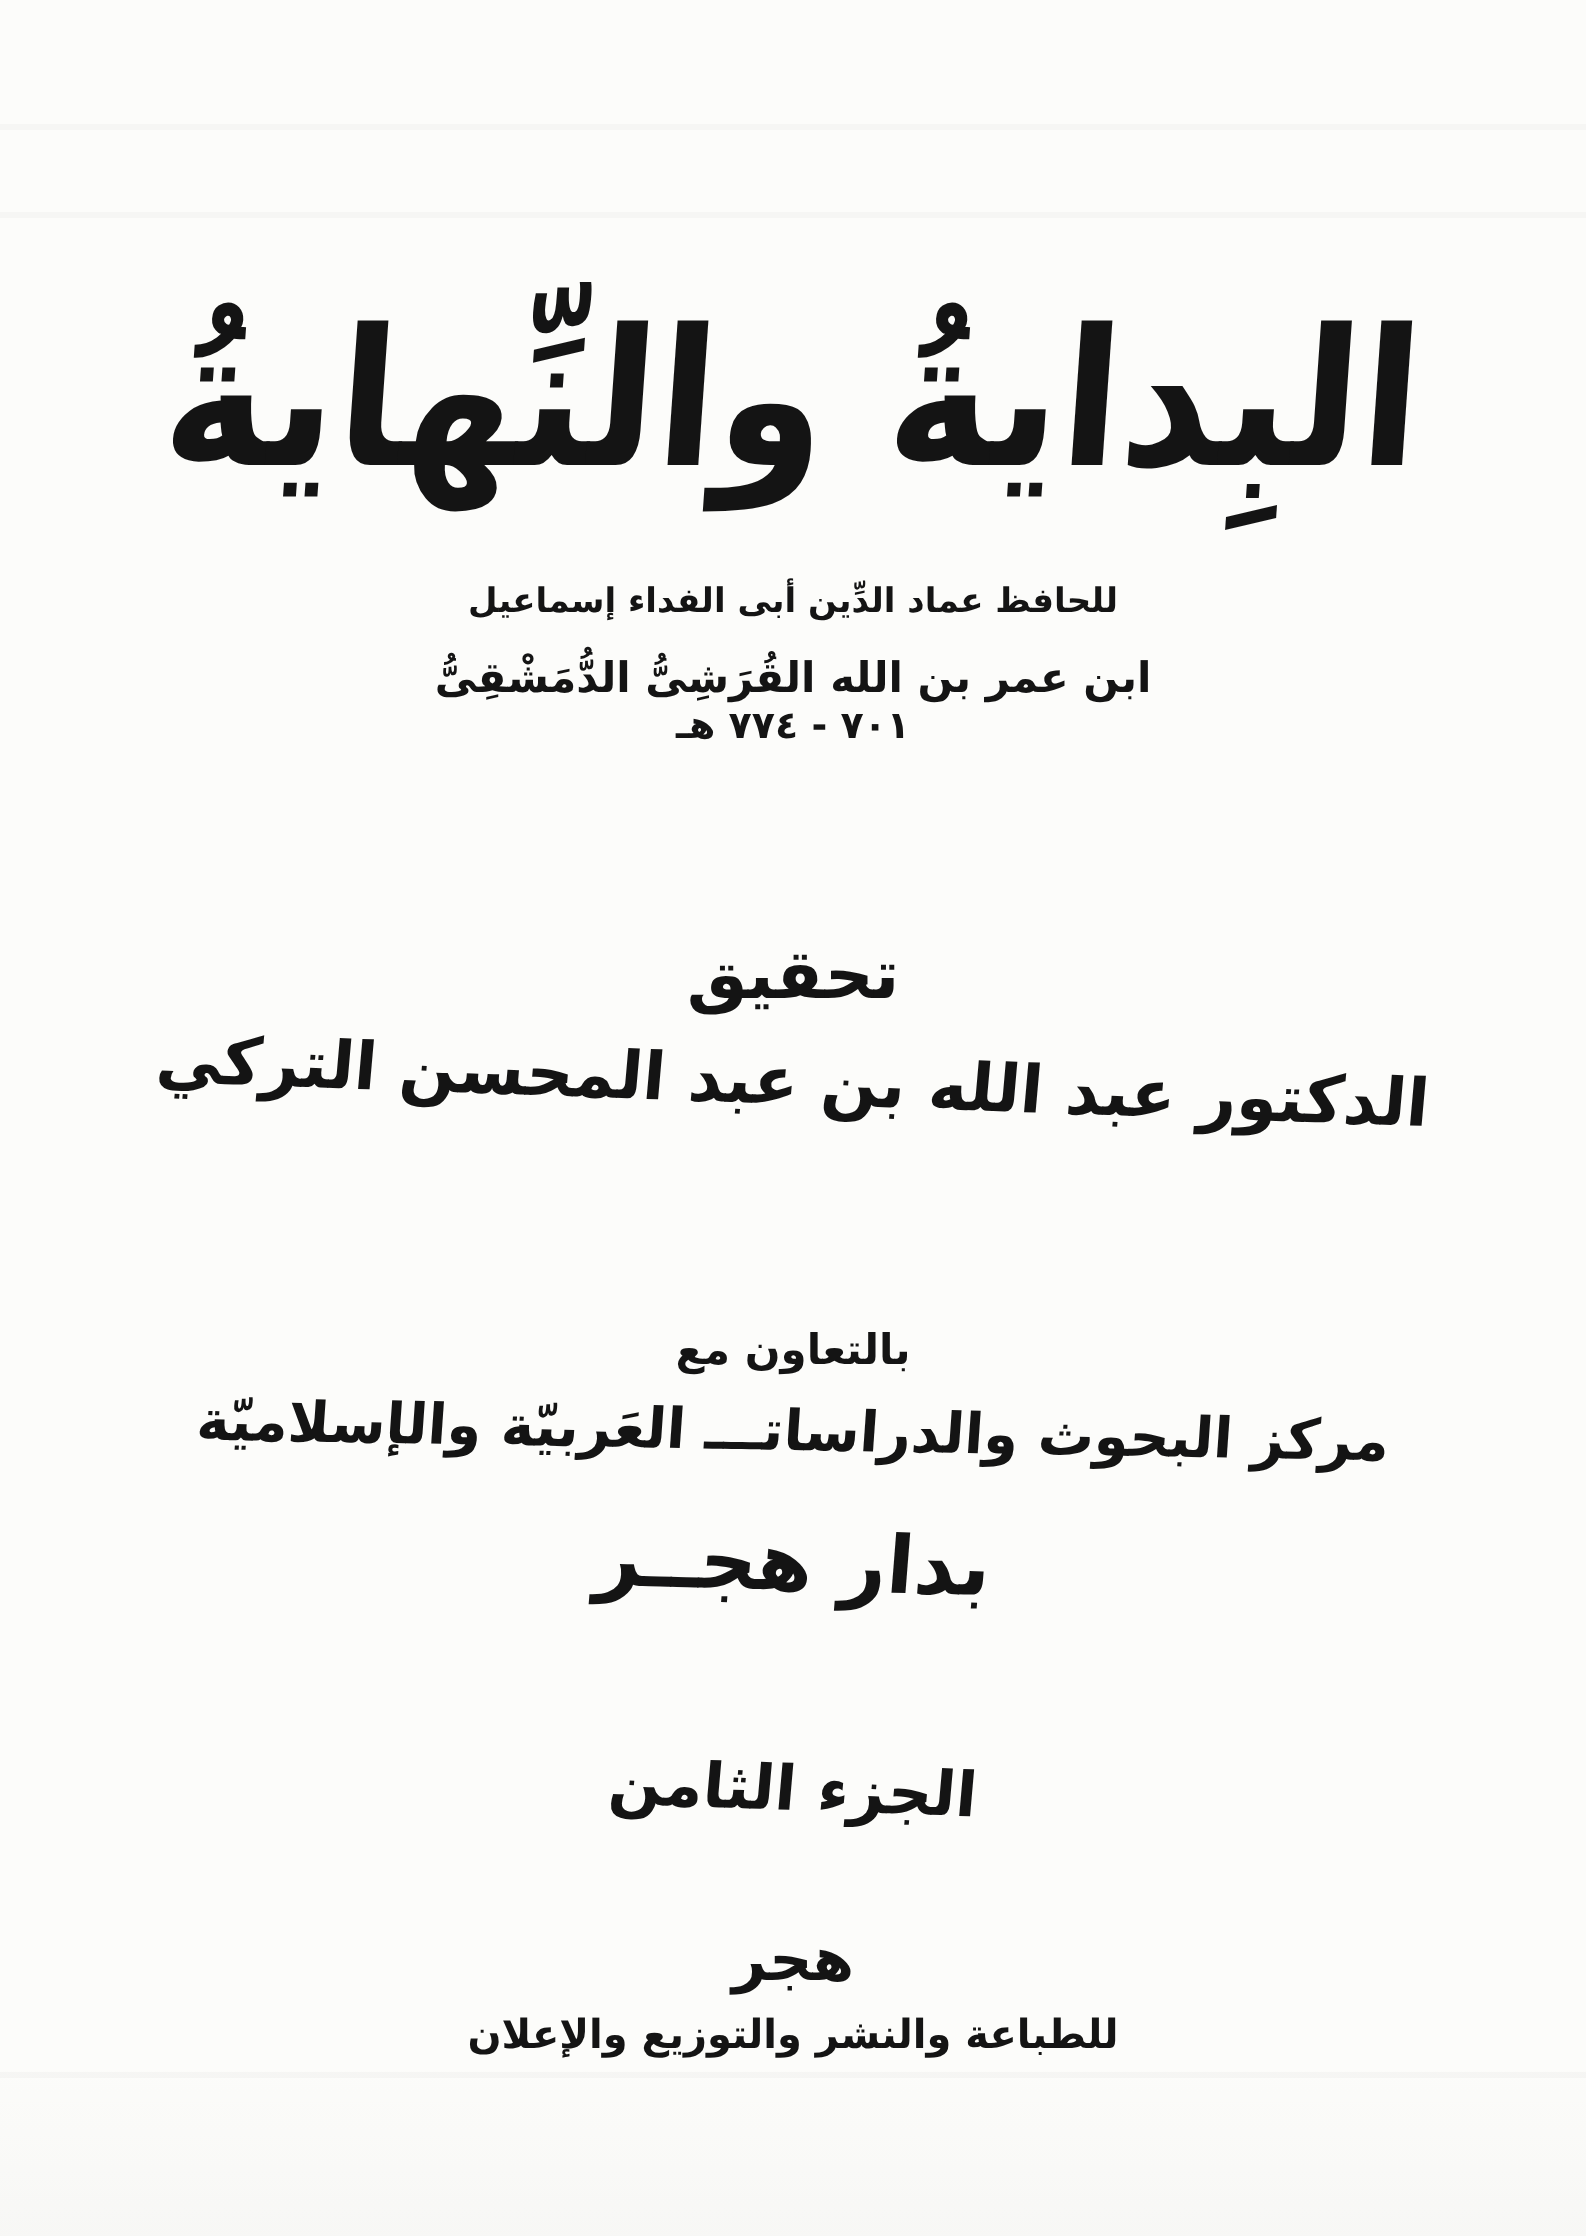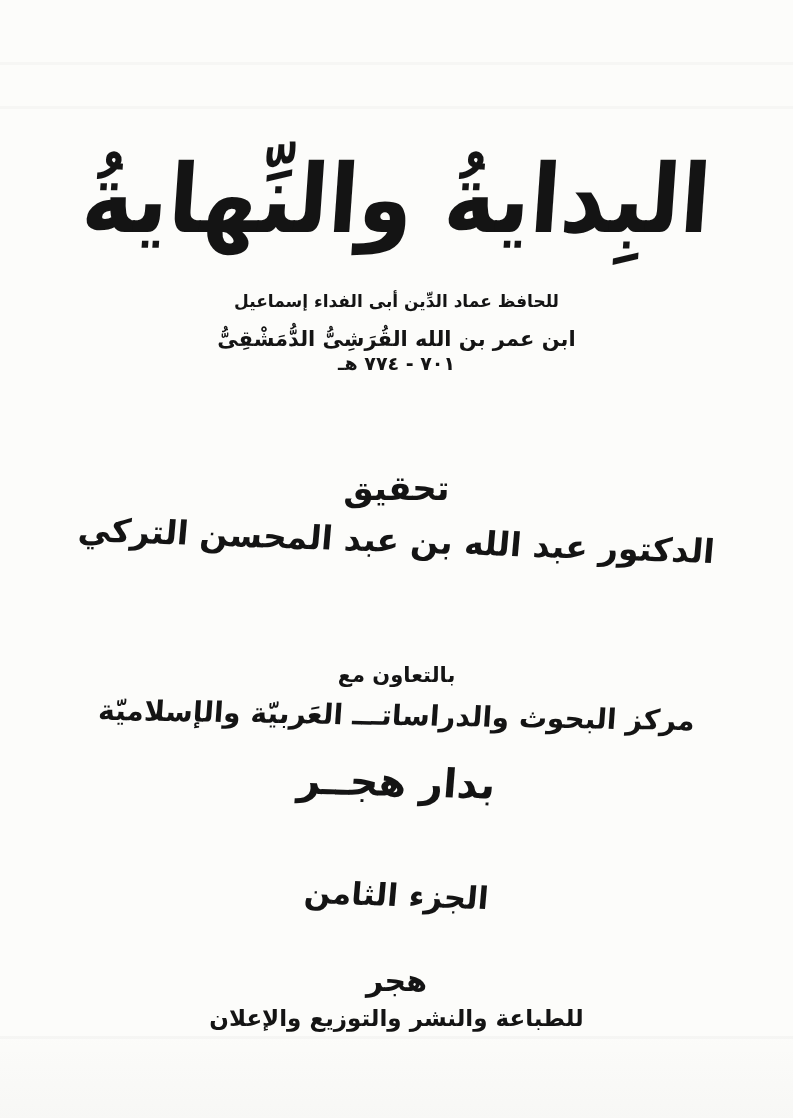--- a/index.html
+++ b/index.html
@@ -80,21 +80,21 @@
     top:877px;
     font-size:31px;font-weight:700;
     transform:rotate(2deg) skewX(-3deg);
   }
 
   .imprint-name{
     top:963px;
     font-size:30px;font-weight:900;
     letter-spacing:2px;
   }
-  .imprint-sub{top:1005px;font-size:23px;font-weight:700;}
+  .imprint-sub{top:1005px;font-size:20px;font-weight:700;}
 </style>
 </head>
 <body>
 
 <div class="page">
 
   <div class="band b1"></div>
   <div class="band b2"></div>
   <div class="band b3"></div>
 

